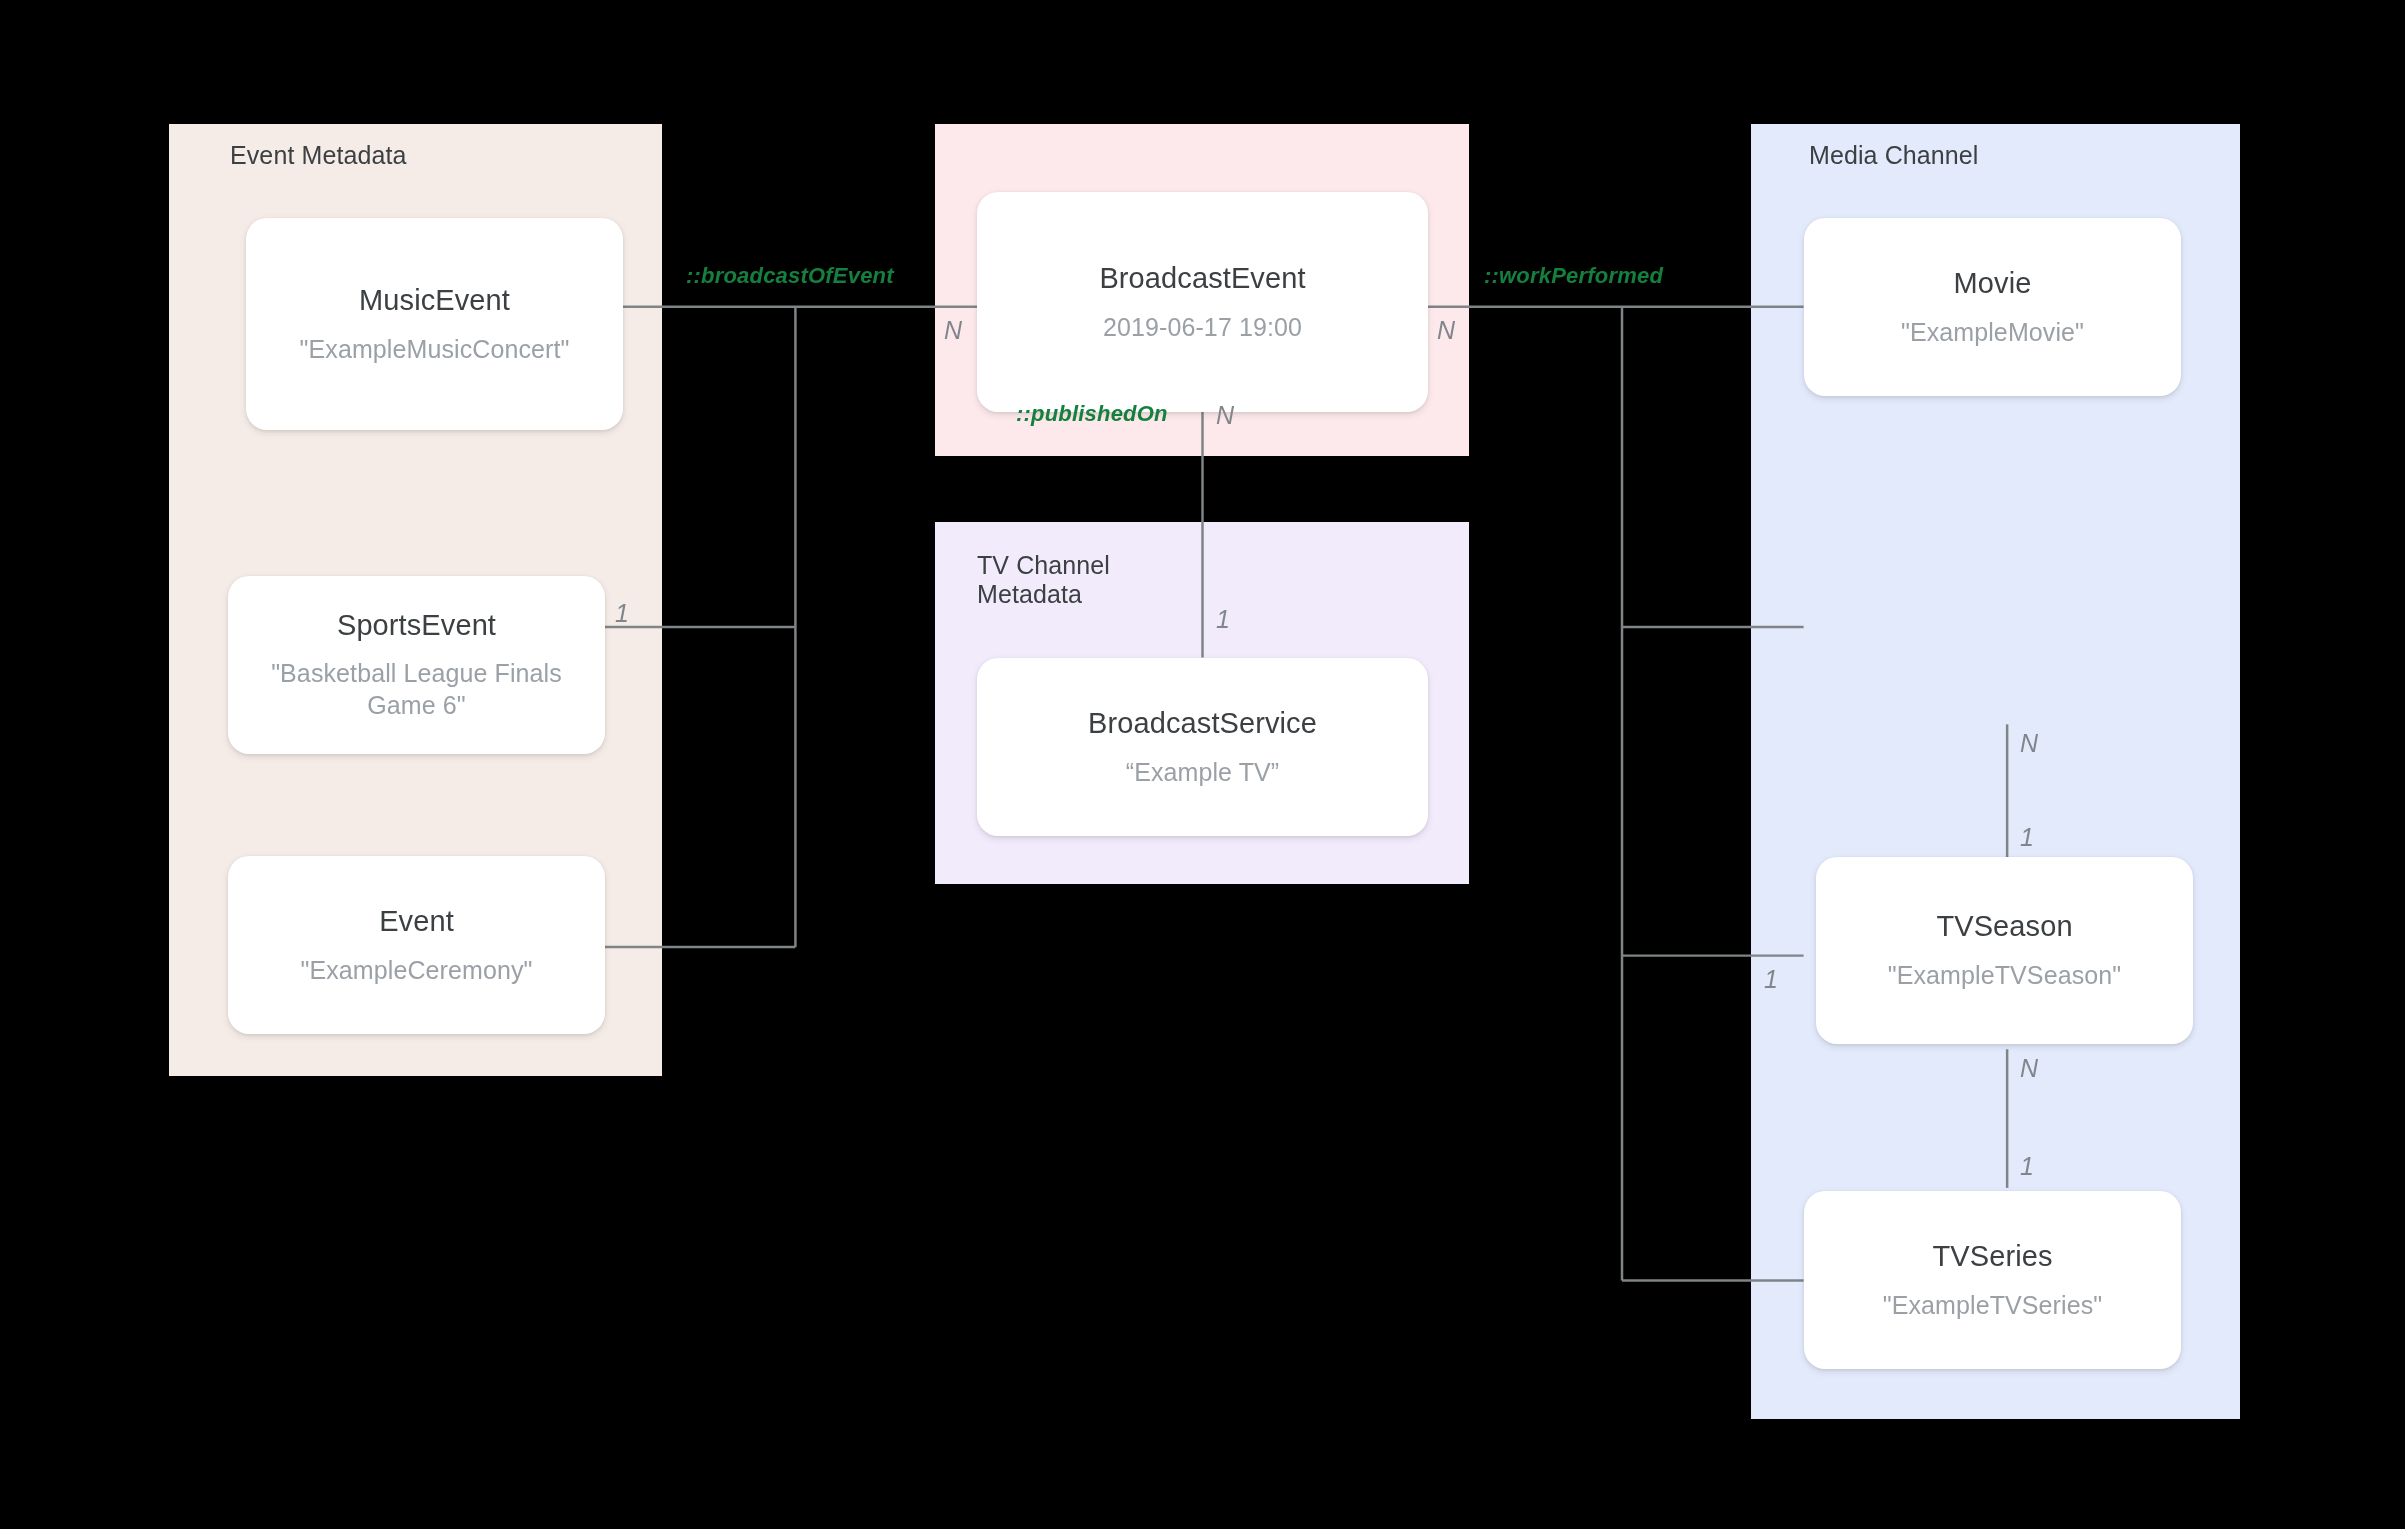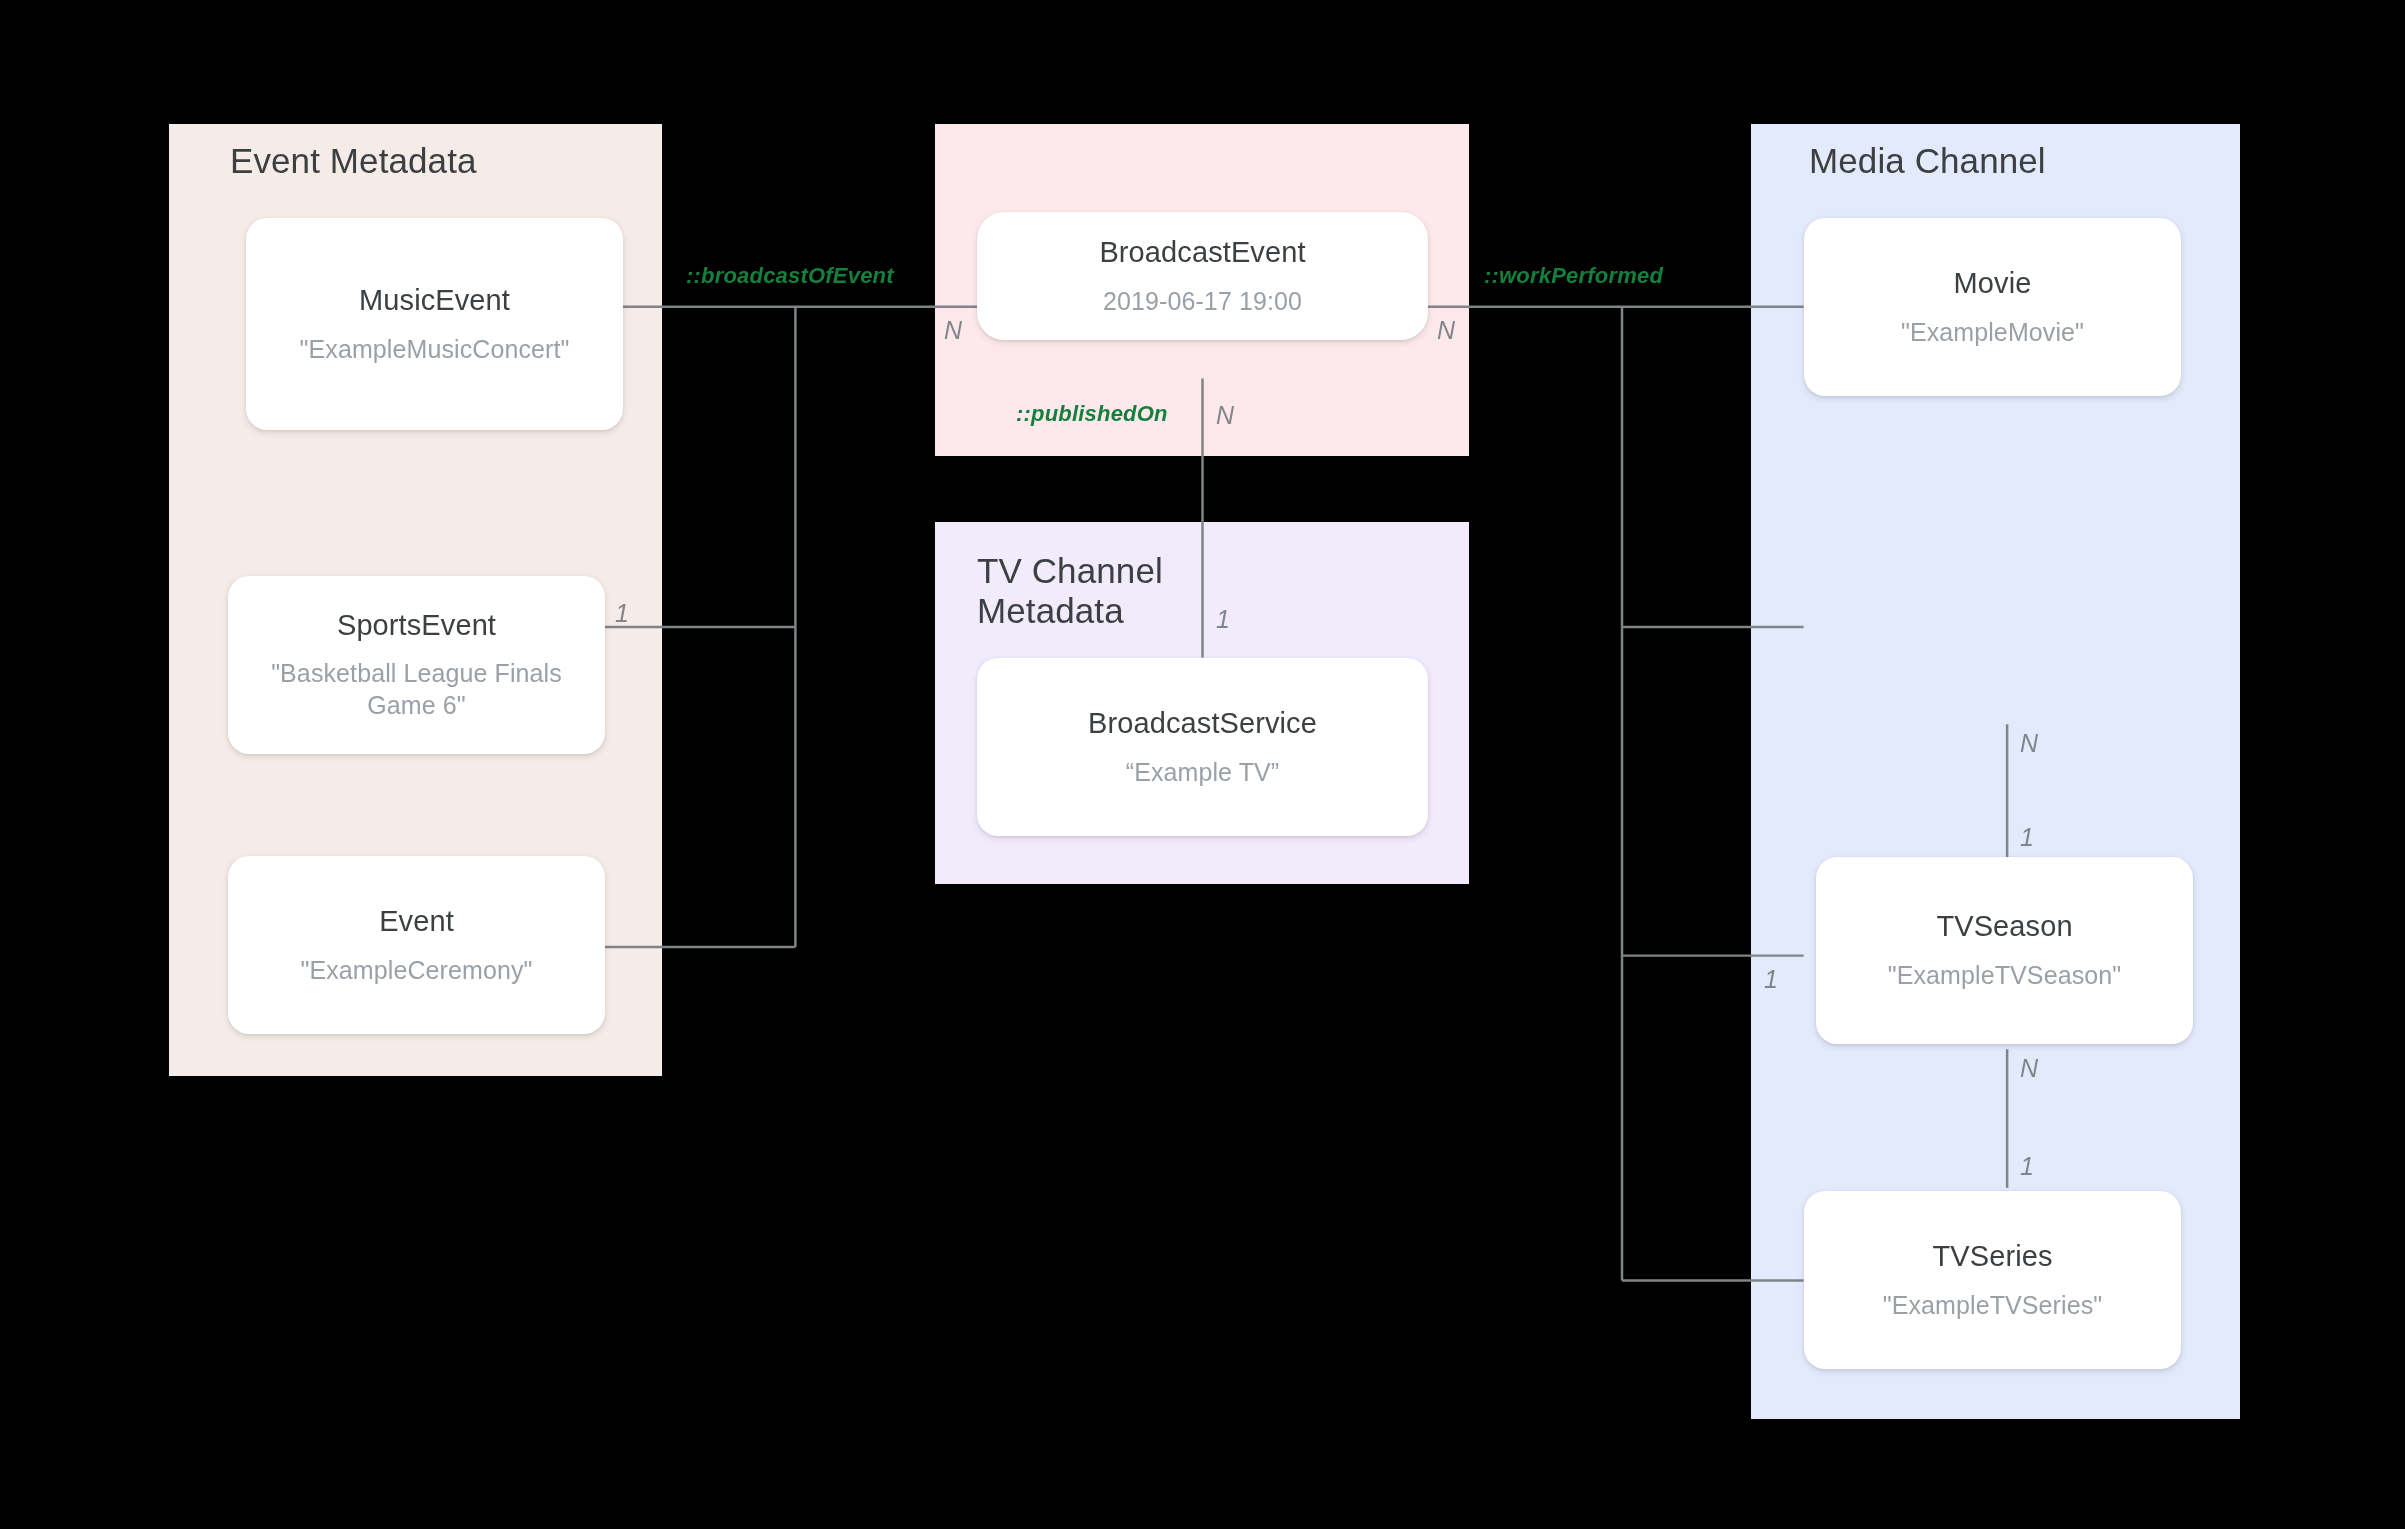--- a/index.html
+++ b/index.html
@@ -17,21 +17,21 @@
     overflow: hidden;
   }
 
   
   .panel {
     position: absolute;
     box-sizing: border-box;
   }
   .panel-title {
     position: absolute;
-    font-size: 35px;
+    font-size: 25px;
     line-height: 1.14;
     color: #3c4043;
     letter-spacing: 0.1px;
     white-space: pre-line;
   }
 
   
   .entity {
     position: absolute;
     box-sizing: border-box;
@@ -138,21 +138,21 @@
   <div class="entity" style="left:228px; top:536px; width:377px; height:178px;margin-top:40px;">
     <div class="entity-name">SportsEvent</div>
     <div class="entity-value tight">"Basketball League Finals Game 6"</div>
   </div>
 
   <div class="entity" style="left:228px; top:856px; width:377px; height:178px;">
     <div class="entity-name">Event</div>
     <div class="entity-value">"ExampleCeremony"</div>
   </div>
 
-  <div class="entity" style="left:977px; top:212px; width:451px; height:128px;border-radius:27px;">
+  <div class="entity" style="left:977px; top:192px; width:451px; height:220px;">
     <div class="entity-name">BroadcastEvent</div>
     <div class="entity-value">2019-06-17 19:00</div>
   </div>
 
   <div class="entity" style="left:977px; top:658px; width:451px; height:178px;">
     <div class="entity-name">BroadcastService</div>
     <div class="entity-value">“Example TV”</div>
   </div>
 
   <div class="entity" style="left:1804px; top:218px; width:377px; height:178px;align-items:center;">

